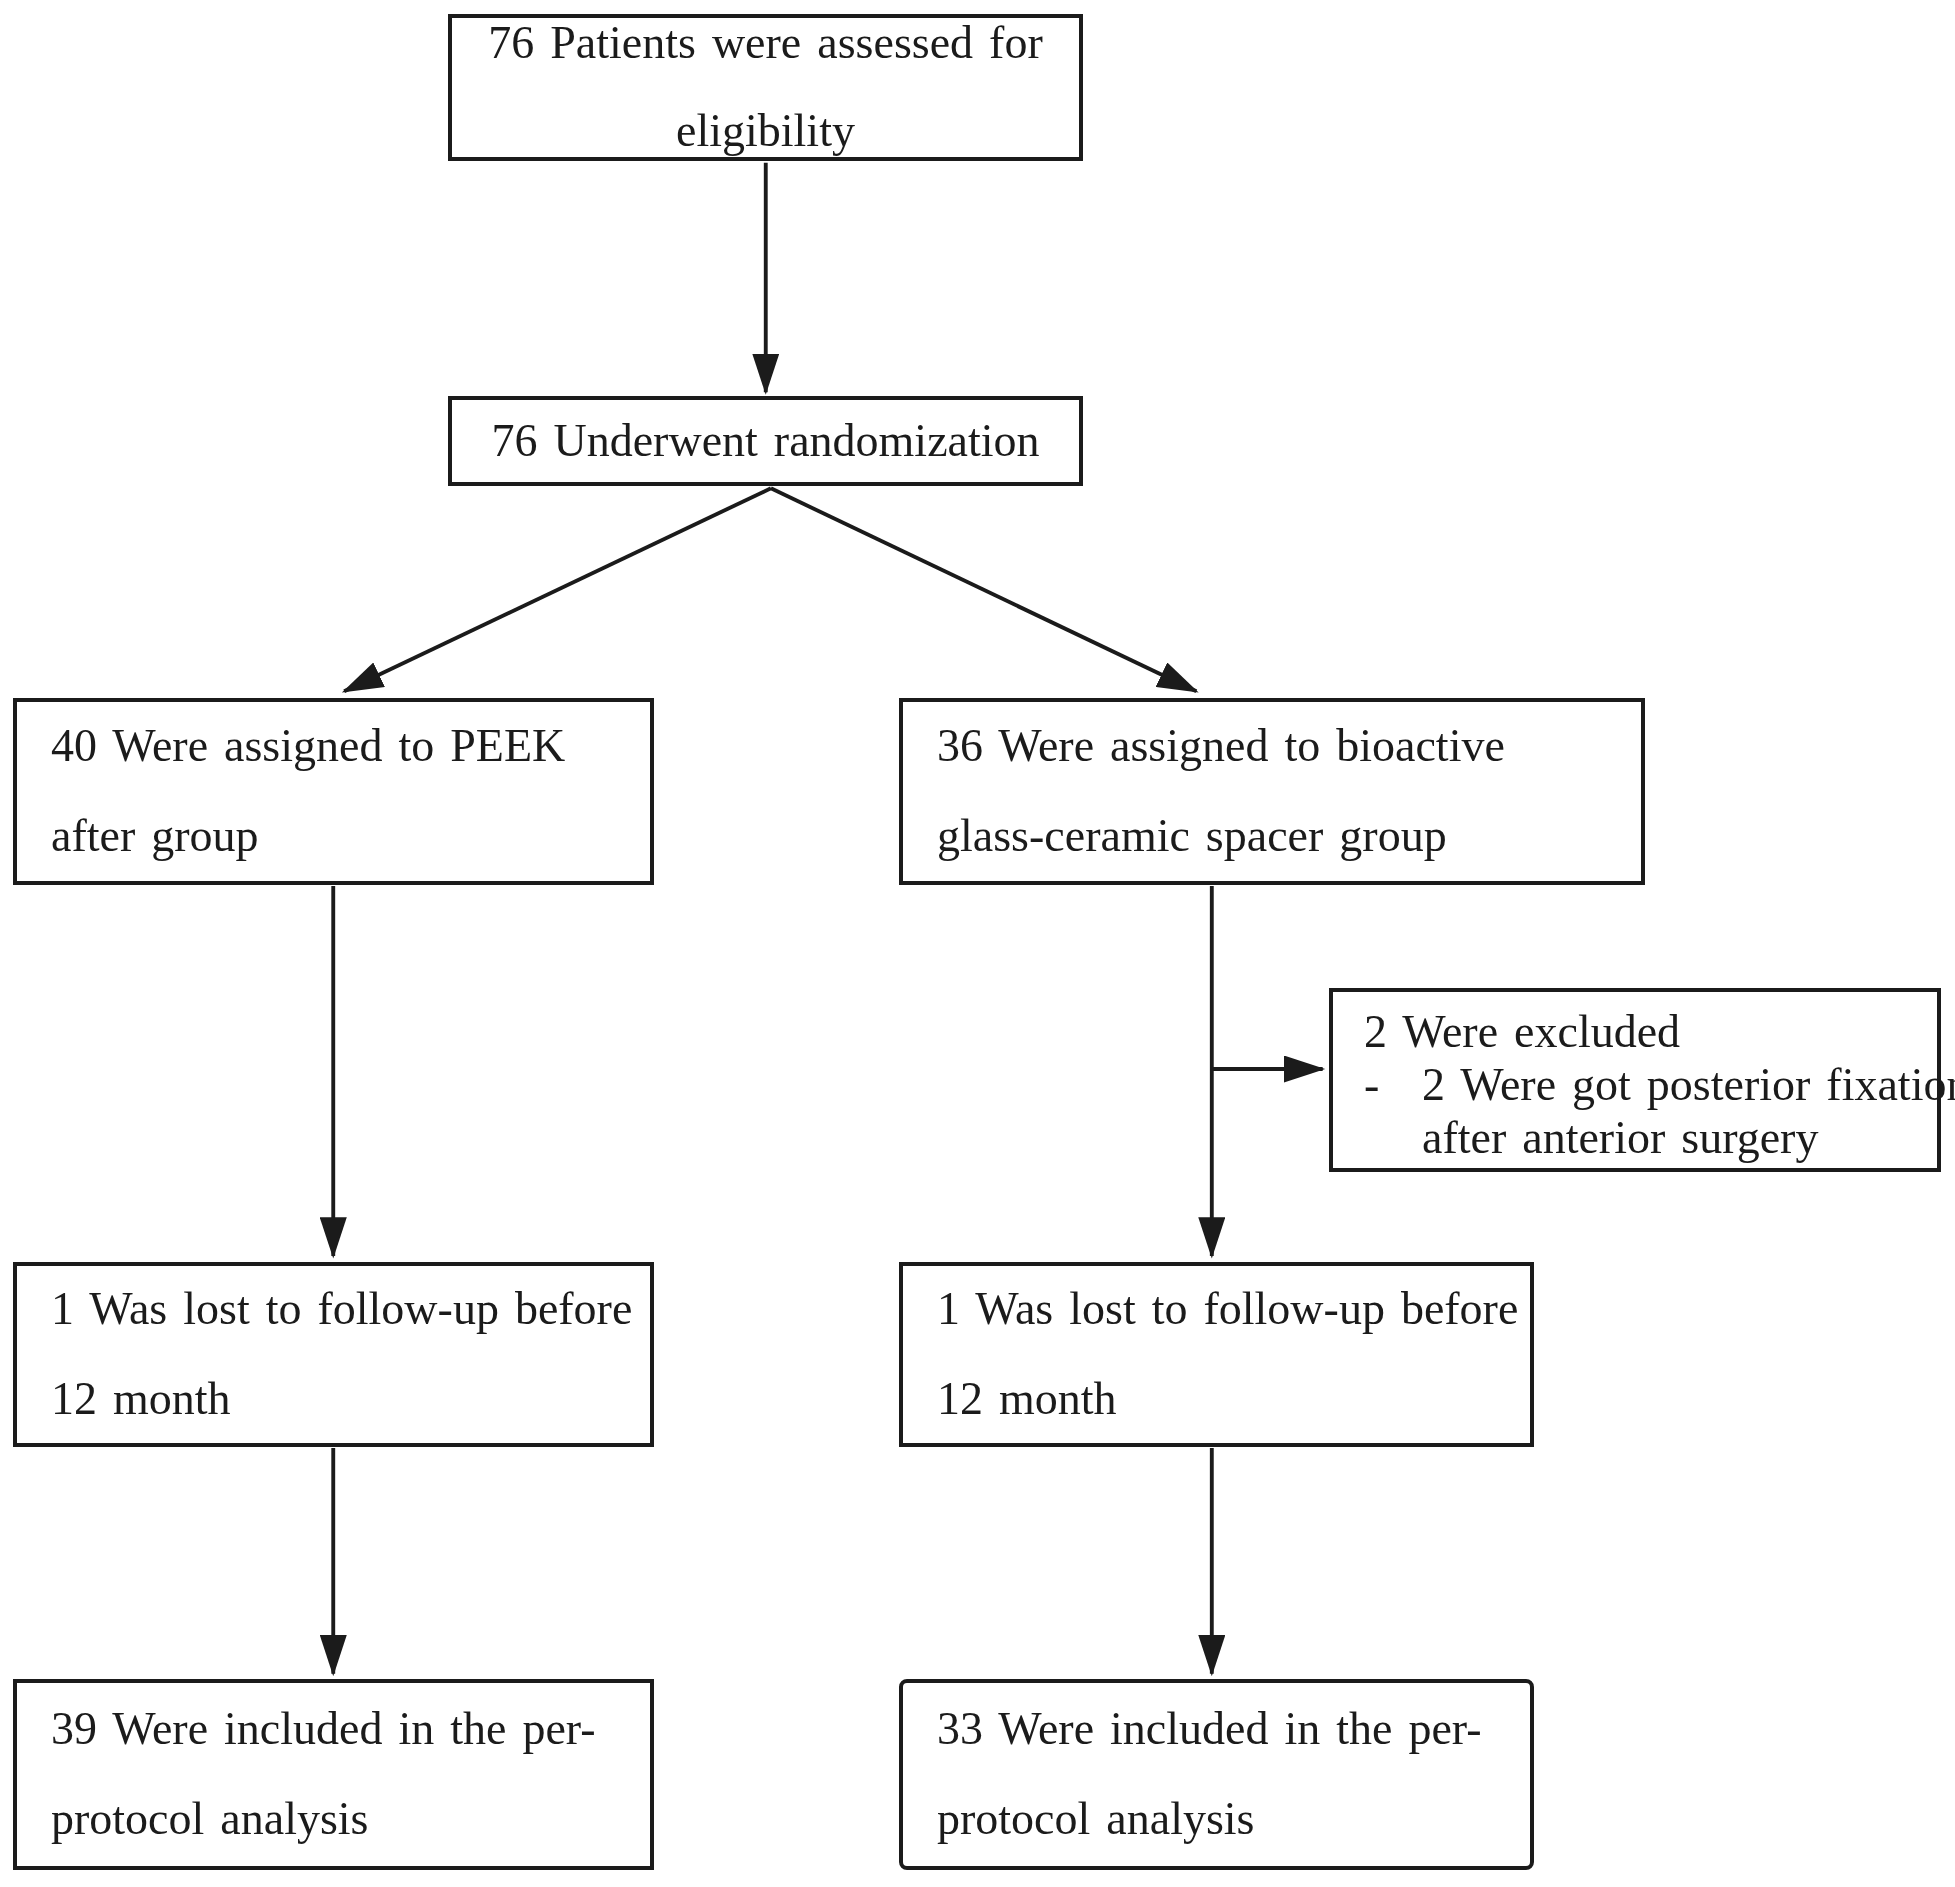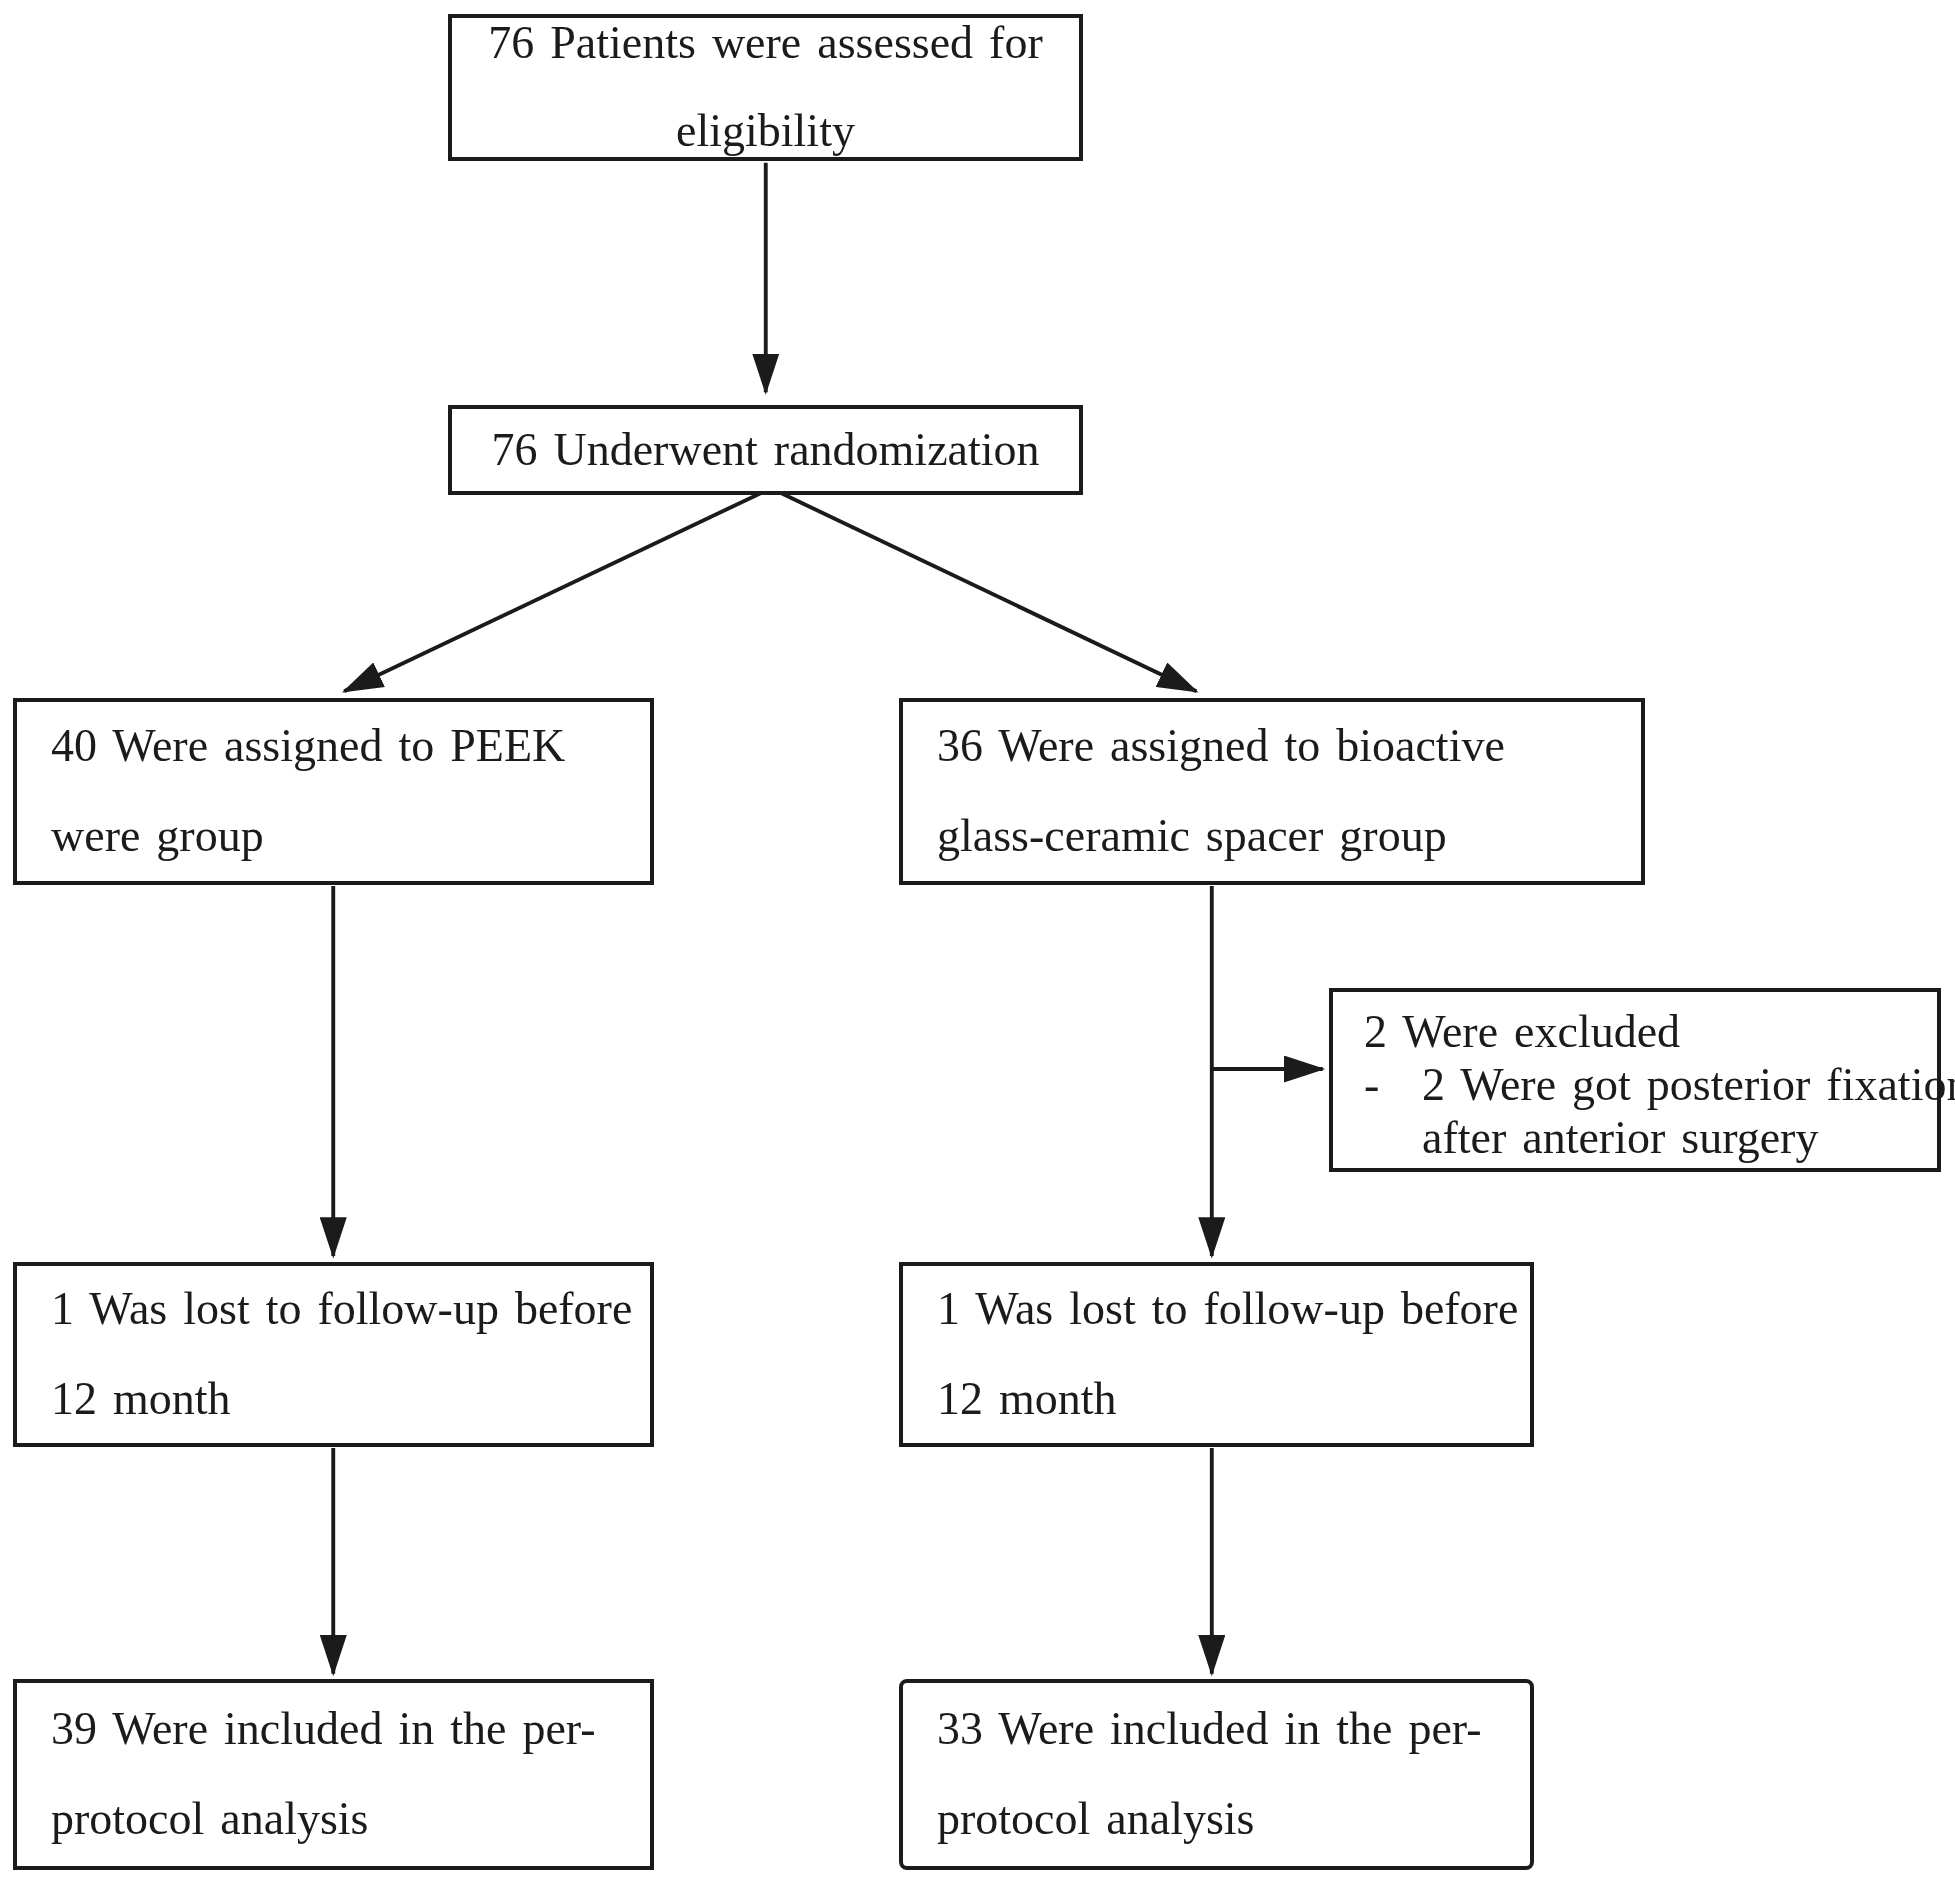--- a/index.html
+++ b/index.html
@@ -77,21 +77,21 @@
   }
   .bullet-marker{
     flex:0 0 58px;
   }
   .bullet-text .ln{
     white-space:nowrap;
   }
 
   
   #box-assessed      { left:448px;  top:14px;   width:635px; height:147px; }
-  #box-randomization { left:448px;  top:405px;  width:635px; height:90px; }
+  #box-randomization { left:448px;  top:396px;  width:635px; height:90px; }
   #box-peek-assigned { left:13px;   top:698px; width:641px; height:187px; }
   #box-glass-assigned{ left:899px; top:698px; width:746px; height:187px; }
   #box-excluded      { left:1329px; top:967px; width:612px; height:184px; }
   #box-peek-lost     { left:13px;   top:1262px; width:641px; height:185px; }
   #box-glass-lost    { left:899px; top:1262px; width:635px; height:185px; }
   #box-peek-included { left:13px;   top:1679px; width:641px; height:191px; }
   #box-glass-included{ left:899px; top:1679px; width:635px; height:191px;border-radius:8px; }
 </style>
 </head>
 <body>
@@ -118,21 +118,21 @@
     <span class="ln">76 Patients were assessed for</span>
     <span class="ln">eligibility</span>
   </div>
 
   <div class="box center" id="box-randomization">
     <span class="ln">76 Underwent randomization</span>
   </div>
 
   <div class="box tall" id="box-peek-assigned">
     <span class="ln">40 Were assigned to PEEK</span>
-    <span class="ln">were group</span>
+    <span class="ln">after group</span>
   </div>
 
   <div class="box tall" id="box-glass-assigned">
     <span class="ln">36 Were assigned to bioactive</span>
     <span class="ln">glass-ceramic spacer group</span>
   </div>
 
   <div class="box note" id="box-excluded">
     <span class="ln">2 Were excluded</span>
     <div class="bullet-row">

